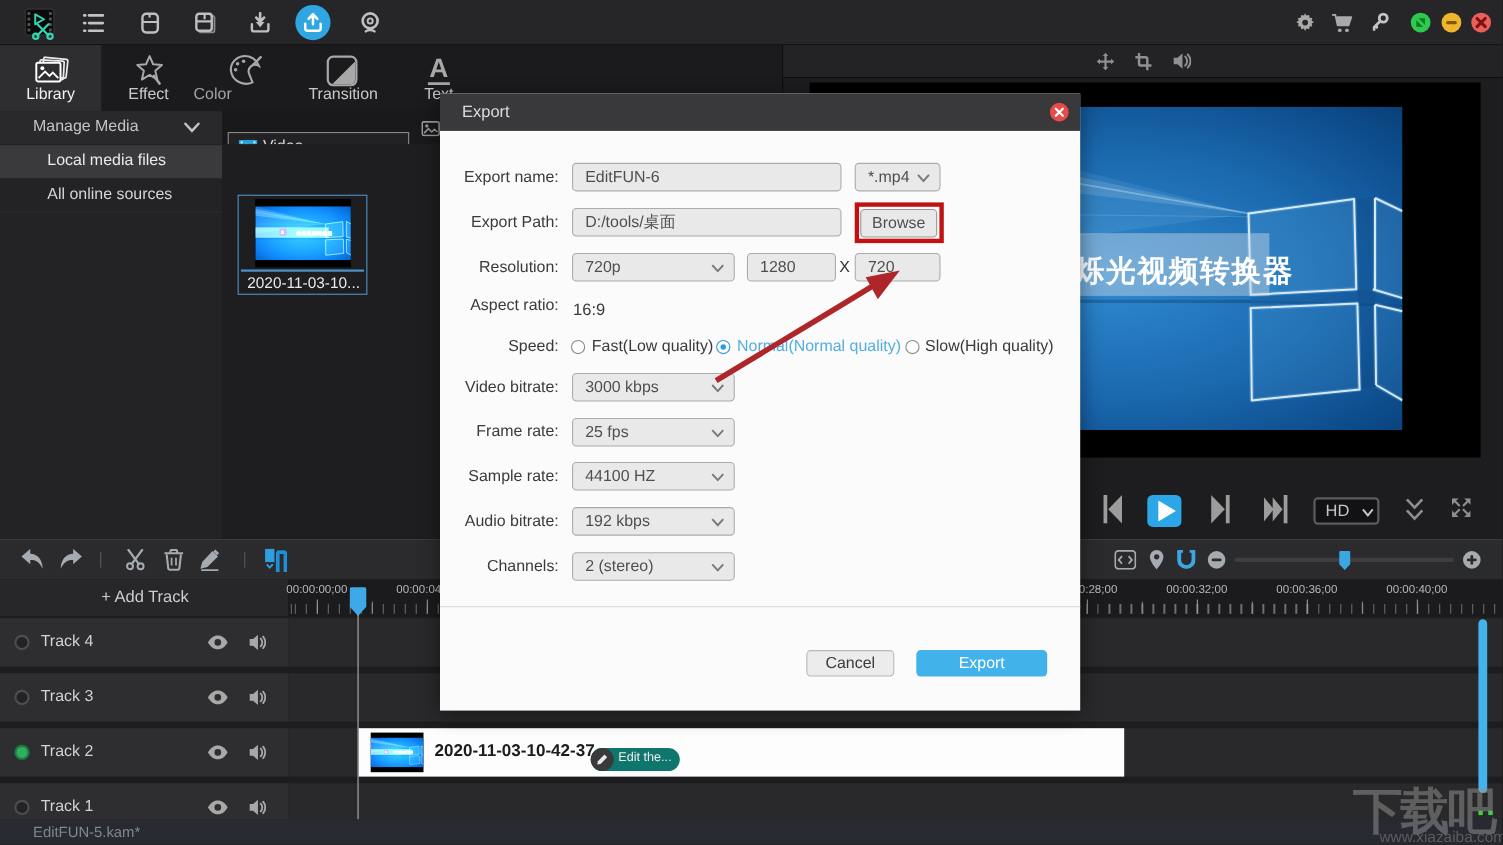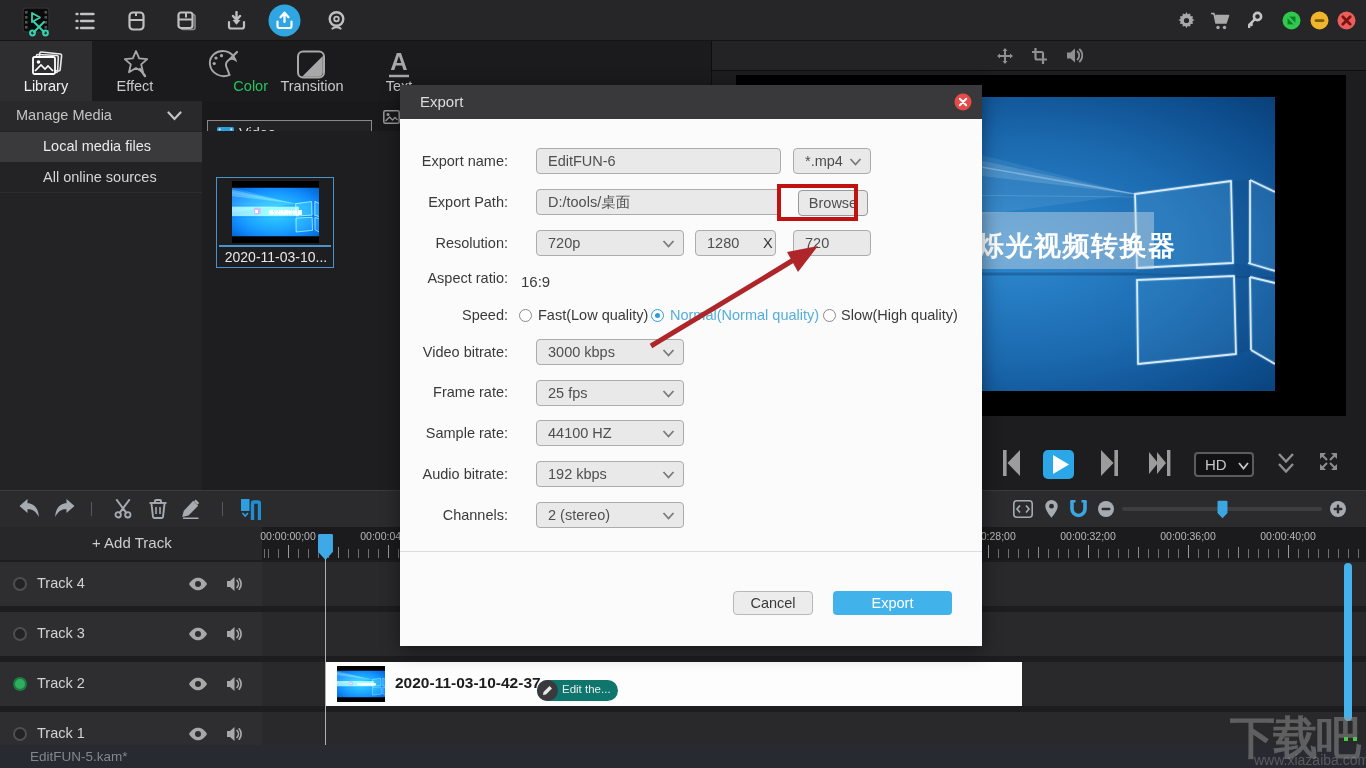--- a/index.html
+++ b/index.html
@@ -1,20 +1,20 @@
 <!DOCTYPE html>
 <html><head>
 <meta charset="utf-8">
 <style>
 * { margin:0; padding:0; box-sizing:border-box; }
 html,body { width:1366px; height:768px; overflow:hidden; background:#1d1d1f; font-family:"Liberation Sans", sans-serif; }
 .abs { position:absolute; }
 #app { position:relative; width:1366px; height:768px; background:#1d1d1f; }
 .lbl { position:absolute; left:0; width:108px; text-align:right; color:#3a3a3a; font-size:14.5px; }
-.inp { position:absolute; height:26px; background:#e9e9e9; border:1px solid #acacac; border-radius:4px; color:#4f4f4f; font-size:14.5px; line-height:24px; padding-left:11px;margin-left:16px; }
+.inp { position:absolute; height:26px; background:#e9e9e9; border:1px solid #acacac; border-radius:4px; color:#4f4f4f; font-size:14.5px; line-height:24px; padding-left:11px; }
 .sel { }
 .chev { position:absolute; top:9px; }
 .radio { position:absolute; width:13px; height:13px; border-radius:50%; background:#fff; border:1.5px solid #8a8a8a; }
 .radio.on { border-color:#2e9be0; }
 .radio.on::after { content:""; position:absolute; left:2.5px; top:2.5px; width:5px; height:5px; border-radius:50%; background:#2e9be0; }
 </style>
 </head>
 <body>
 <div id="app">
 
@@ -130,37 +130,37 @@
   </svg>
   <div class="abs" style="left:89px;top:37px;width:92px;text-align:center;color:#c9c9c9;font-size:14.5px;">Effect</div>
 
   <svg class="abs" style="left:206px;top:8px;" width="34" height="30" viewBox="0 0 34 30">
     <path d="M17 2 a13.5 12.5 0 1 0 9 22 l-5 -7 a6 6 0 0 1 7 -9 a13.5 12.5 0 0 0 -11 -6z" fill="none" stroke="#a8a8a8" stroke-width="1.9" transform="rotate(14 17 15)"></path>
     <circle cx="10" cy="9" r="1.6" fill="#a8a8a8"></circle>
         <circle cx="15.5" cy="6.7" r="1.6" fill="#a8a8a8"></circle>
         <circle cx="8.2" cy="14.5" r="1.6" fill="#a8a8a8"></circle>
     <line x1="24" y1="10" x2="31" y2="3" stroke="#a8a8a8" stroke-width="2.2" stroke-linecap="round"></line>
   </svg>
-  <div class="abs" style="left:176px;top:37px;width:92px;text-align:right;color:#22c55e;font-size:14.5px;">Color</div>
+  <div class="abs" style="left:176px;top:37px;width:92px;text-align:left;color:#a3a3a3;font-size:14.5px;">Color</div>
 
   <svg class="abs" style="left:296px;top:9px;" width="30" height="29" viewBox="0 0 30 29">
     <rect x="2" y="1.5" width="26" height="26" rx="5" fill="none" stroke="#a8a8a8" stroke-width="2"></rect>
     <path d="M26.8 6 V22.5 a4.2 4.2 0 0 1 -4.2 4.2 H6z" fill="#a8a8a8"></path>
   </svg>
   <div class="abs" style="left:266px;top:37px;width:92px;text-align:center;color:#c9c9c9;font-size:14.5px;">Transition</div>
 
   <svg class="abs" style="left:385px;top:9px;" width="28" height="29" viewBox="0 0 28 29">
     <text x="14" y="20" font-family="Liberation Sans" font-size="24" font-weight="bold" fill="#a8a8a8" text-anchor="middle">A</text>
     <line x1="4" y1="26" x2="24" y2="26" stroke="#a8a8a8" stroke-width="2.5"></line>
   </svg>
   <div class="abs" style="left:353px;top:37px;width:92px;text-align:center;color:#c9c9c9;font-size:14.5px;">Text</div>
 </div>
 
 <div class="abs" style="left:0;top:101px;width:202px;height:30px;background:#29292b;">
-  <div class="abs" style="left:16px;top:6px;color:#c4c4c4;font-size:14.5px;">Manage Media</div>
+  <div class="abs" style="left:30px;top:6px;color:#c4c4c4;font-size:14.5px;">Manage Media</div>
   <svg class="abs" style="left:167px;top:10px;" width="15" height="10" viewBox="0 0 15 10">
         <path d="M1.5 1.5 L7.5 8 L13.5 1.5" stroke="#c4c4c4" stroke-width="2.2" fill="none" stroke-linecap="round"></path>
       </svg>
 </div>
 <div class="abs" style="left:0;top:131px;width:202px;height:359px;background:#232325;">
   <div class="abs" style="left:0;top:1px;width:202px;height:30px;background:#3a3a3c;">
         <span style="position:absolute;left:43px;top:6px;color:#eaeaea;font-size:14.5px;">Local media files</span>
       </div>
   <div class="abs" style="left:0;top:32px;width:202px;height:30px;border-bottom:1px solid #2c2c2e;">
         <span style="position:absolute;left:43px;top:6px;color:#d5d5d5;font-size:14.5px;">All online sources</span>

